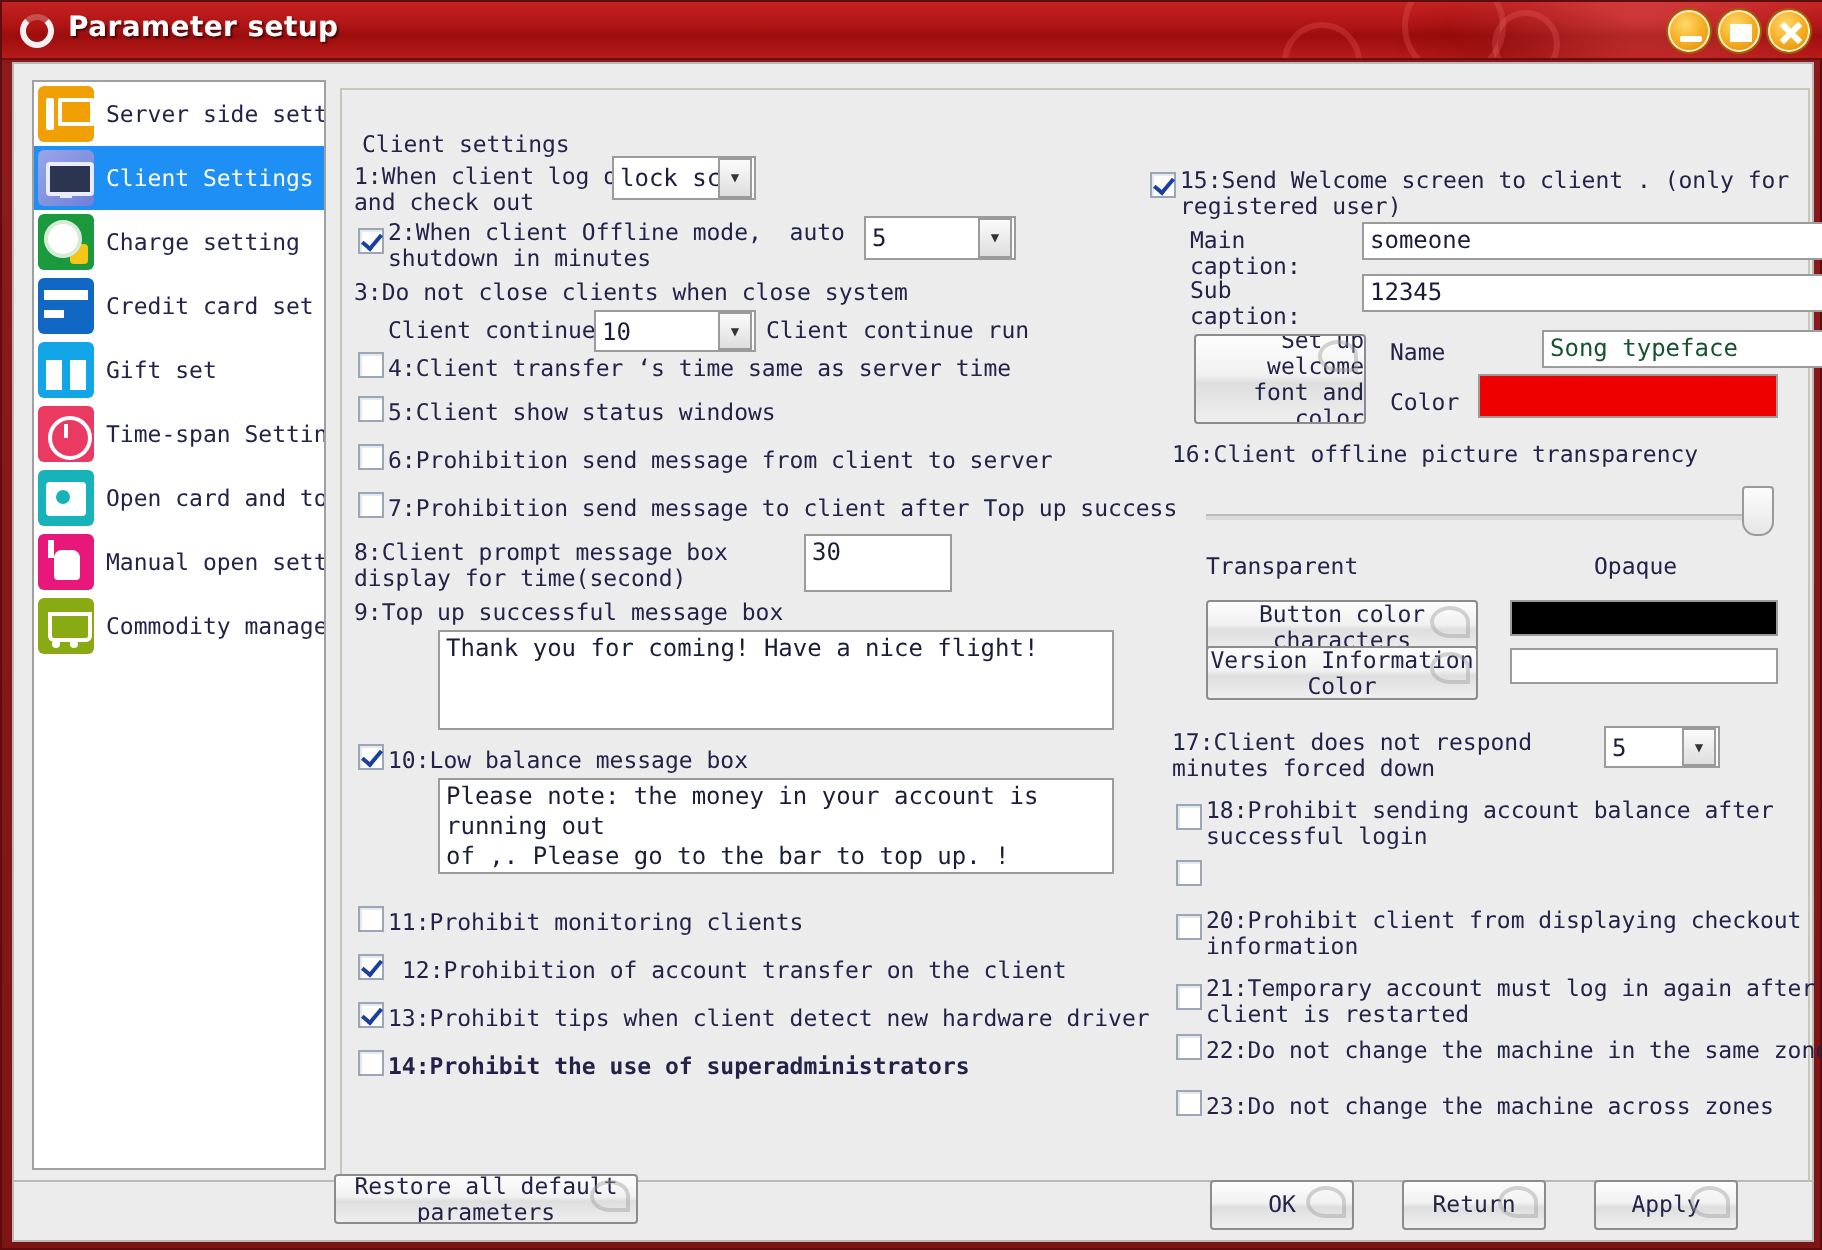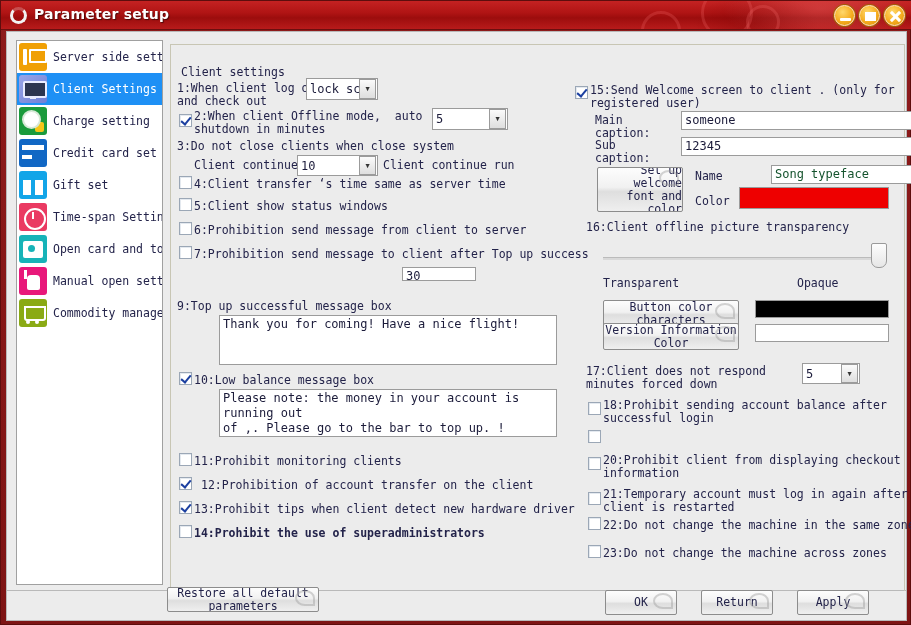--- a/index.html
+++ b/index.html
@@ -421,21 +421,23 @@
 
     <div class="chk" style="left:172px; top:166px;"></div>
     <div class="lbl" style="left:187px; top:168px;">5:Client show status windows</div>
 
     <div class="chk" style="left:172px; top:190px;"></div>
     <div class="lbl" style="left:187px; top:192px;">6:Prohibition send message from client to server</div>
 
     <div class="chk" style="left:172px; top:214px;"></div>
     <div class="lbl" style="left:187px; top:216px;">7:Prohibition send message to client after Top up success</div>
 
-    <div class="tbox" style="left:363px; top:235px; width:74px; height:14px;">30</div>
+    <div class="lbl" style="left:170px; top:238px;">8:Client prompt message box
+display for time(second)</div>
+    <div class="tbox" style="left:363px; top:235px; width:74px; height:29px;">30</div>
 
     <div class="lbl" style="left:170px; top:268px;">9:Top up successful message box</div>
     <div class="tbox" style="left:180px; top:283px; width:338px; height:50px;">Thank you for coming! Have a nice flight!</div>
 
     <div class="chk on" style="left:172px; top:340px;"></div>
     <div class="lbl" style="left:187px; top:342px;">10:Low balance message box</div>
     <div class="tbox" style="left:180px; top:357px; width:338px; height:48px;">Please note: the money in your account is running out
 of ,. Please go to the bar to top up. !</div>
 
     <div class="chk" style="left:172px; top:421px;"></div>

